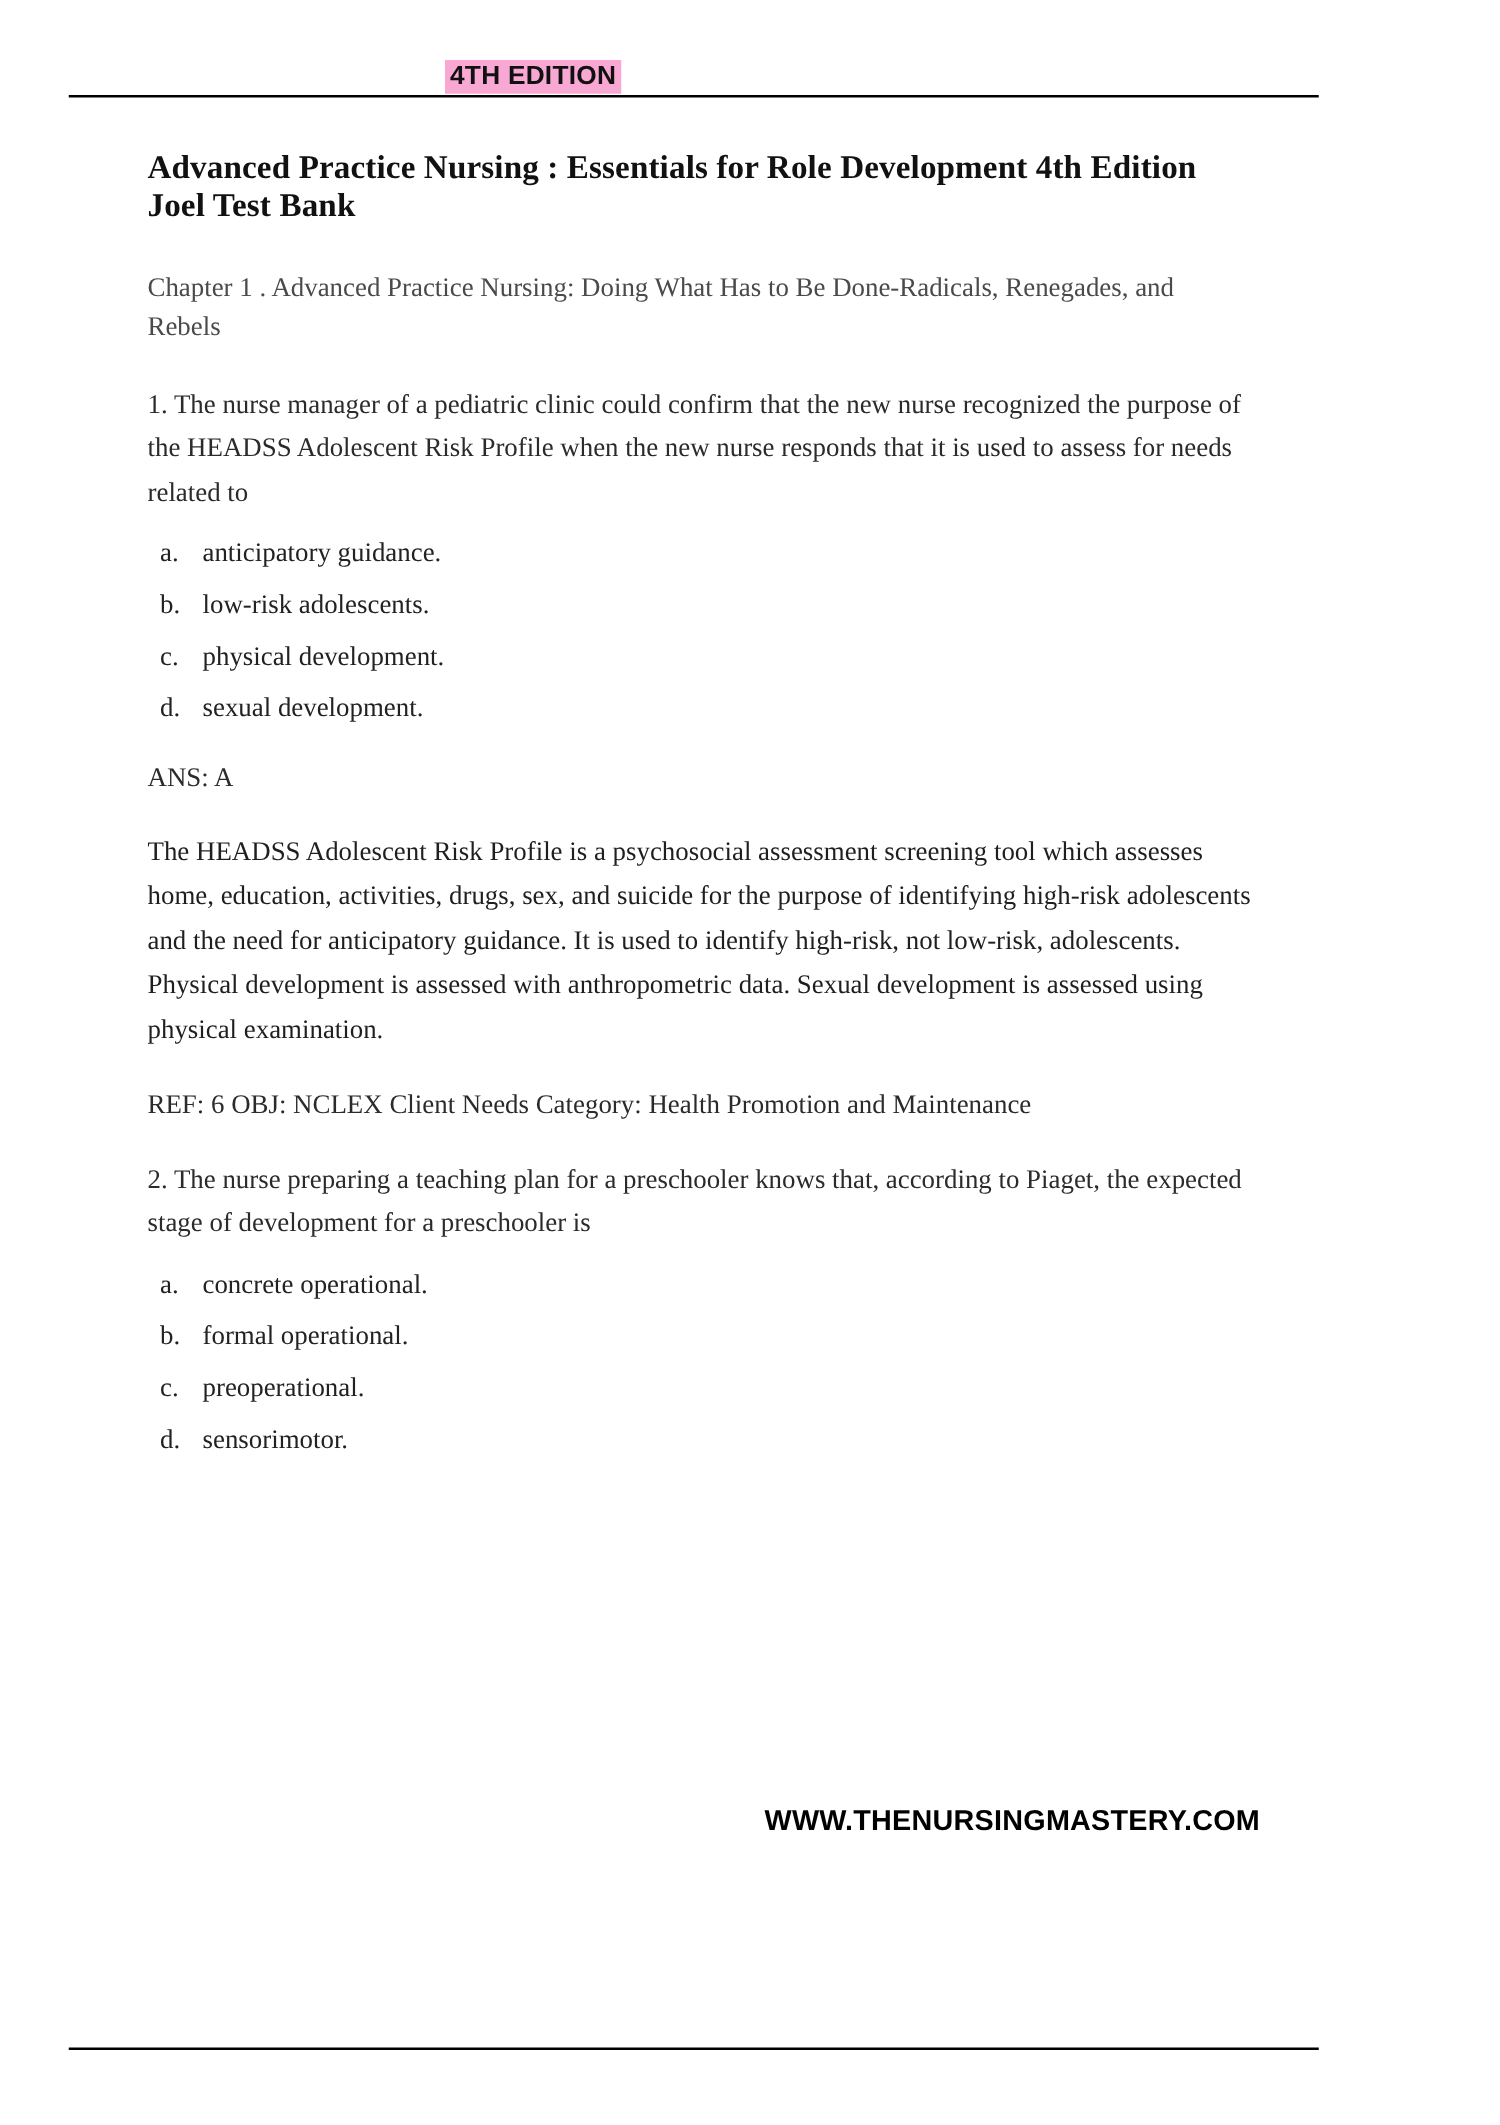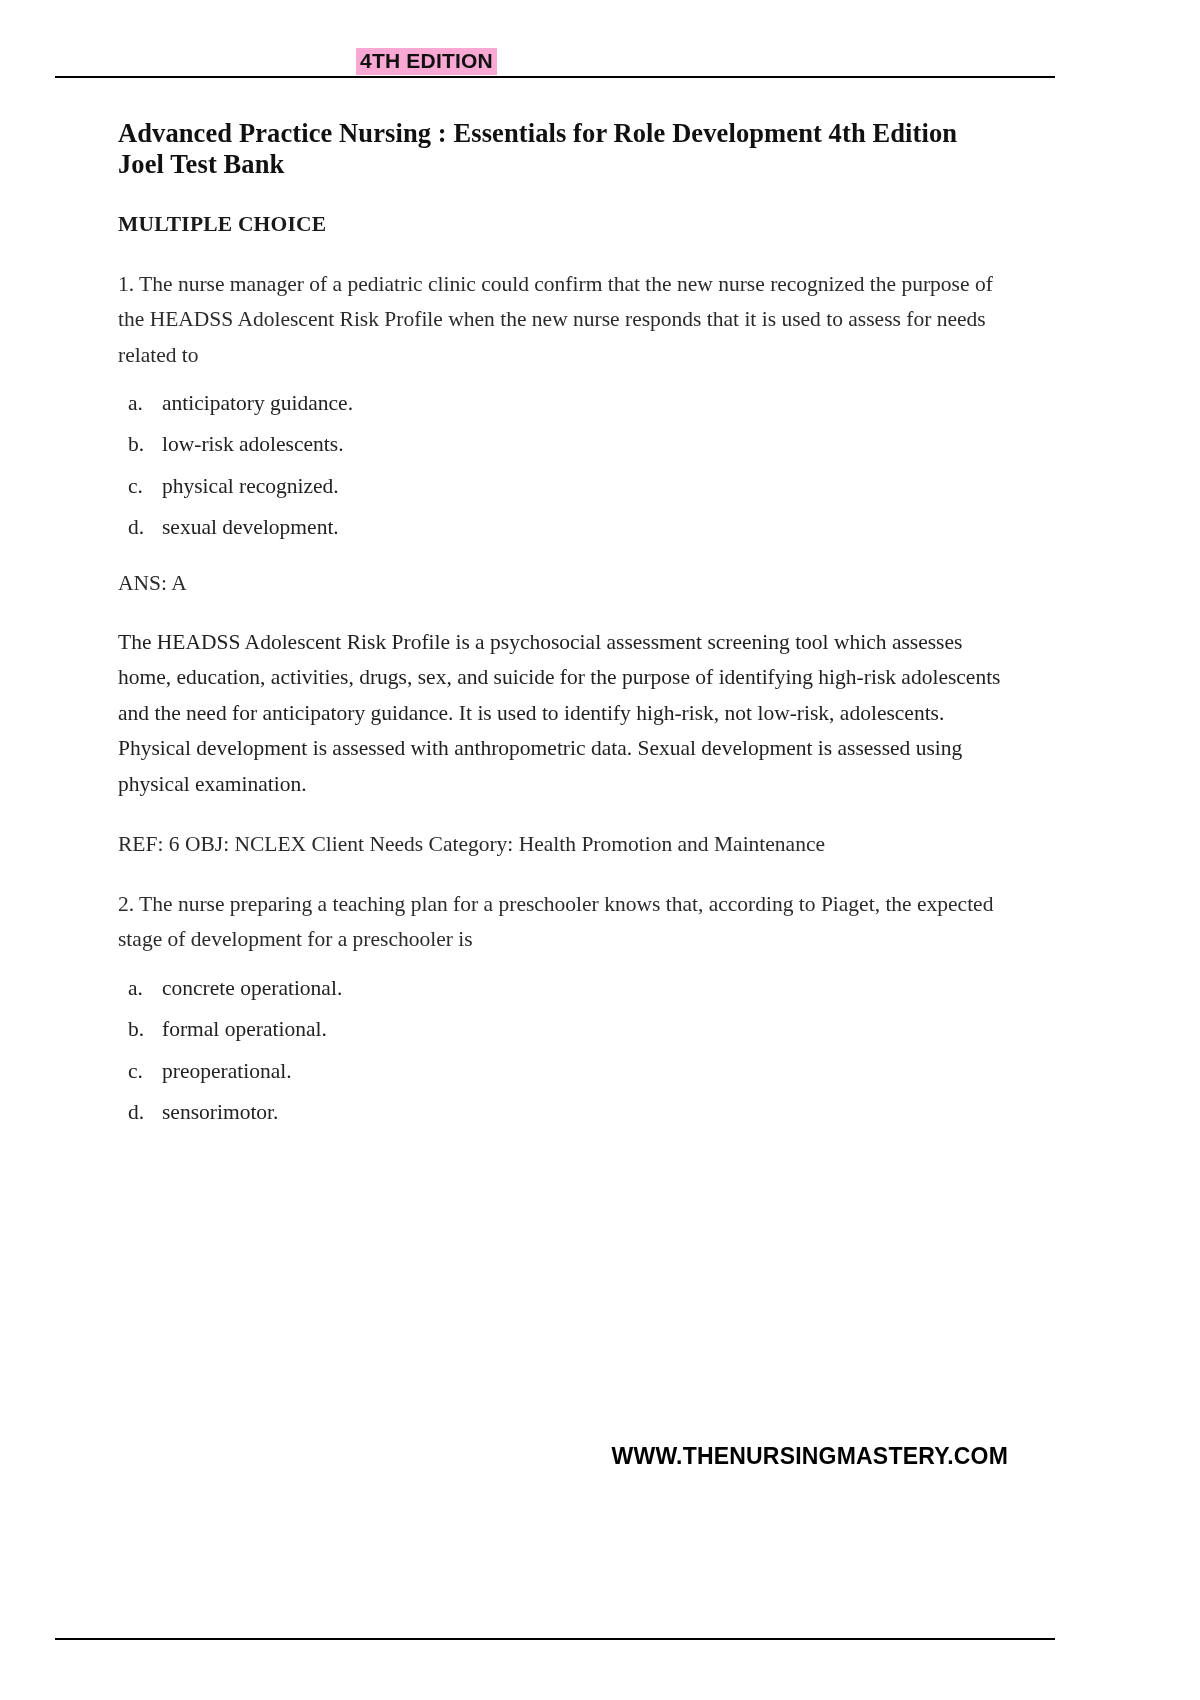--- a/index.html
+++ b/index.html
@@ -162,37 +162,37 @@
 
   <div class="header-band">
     <div class="edition-mark">4TH EDITION</div>
     <div class="rule-top"></div>
   </div>
 
   <div class="content">
 
     <h1 class="doc-title">Advanced Practice Nursing : Essentials for Role Development 4th Edition Joel Test Bank</h1>
 
-
-    <p class="section-head">MULTIPLE CHOICE</p>
+    <p class="para chapter">Chapter 1 . Advanced Practice Nursing: Doing What Has to Be Done-Radicals, Renegades, and Rebels</p>
+
 
     <p class="question">1. The nurse manager of a pediatric clinic could confirm that the new nurse recognized the purpose of the HEADSS Adolescent Risk Profile when the new nurse responds that it is used to assess for needs related to</p>
 
     <ol class="choices">
       <li>
         <span class="lbl">a.</span>
         <span class="txt">anticipatory guidance.</span>
       </li>
       <li>
         <span class="lbl">b.</span>
         <span class="txt">low-risk adolescents.</span>
       </li>
       <li>
         <span class="lbl">c.</span>
-        <span class="txt">physical recognized.</span>
+        <span class="txt">physical development.</span>
       </li>
       <li>
         <span class="lbl">d.</span>
         <span class="txt">sexual development.</span>
       </li>
     </ol>
 
     <p class="ans">ANS: A</p>
 
     <p class="rationale">The HEADSS Adolescent Risk Profile is a psychosocial assessment screening tool which assesses home, education, activities, drugs, sex, and suicide for the purpose of identifying high-risk adolescents and the need for anticipatory guidance. It is used to identify high-risk, not low-risk, adolescents. Physical development is assessed with anthropometric data. Sexual development is assessed using physical examination.</p>

